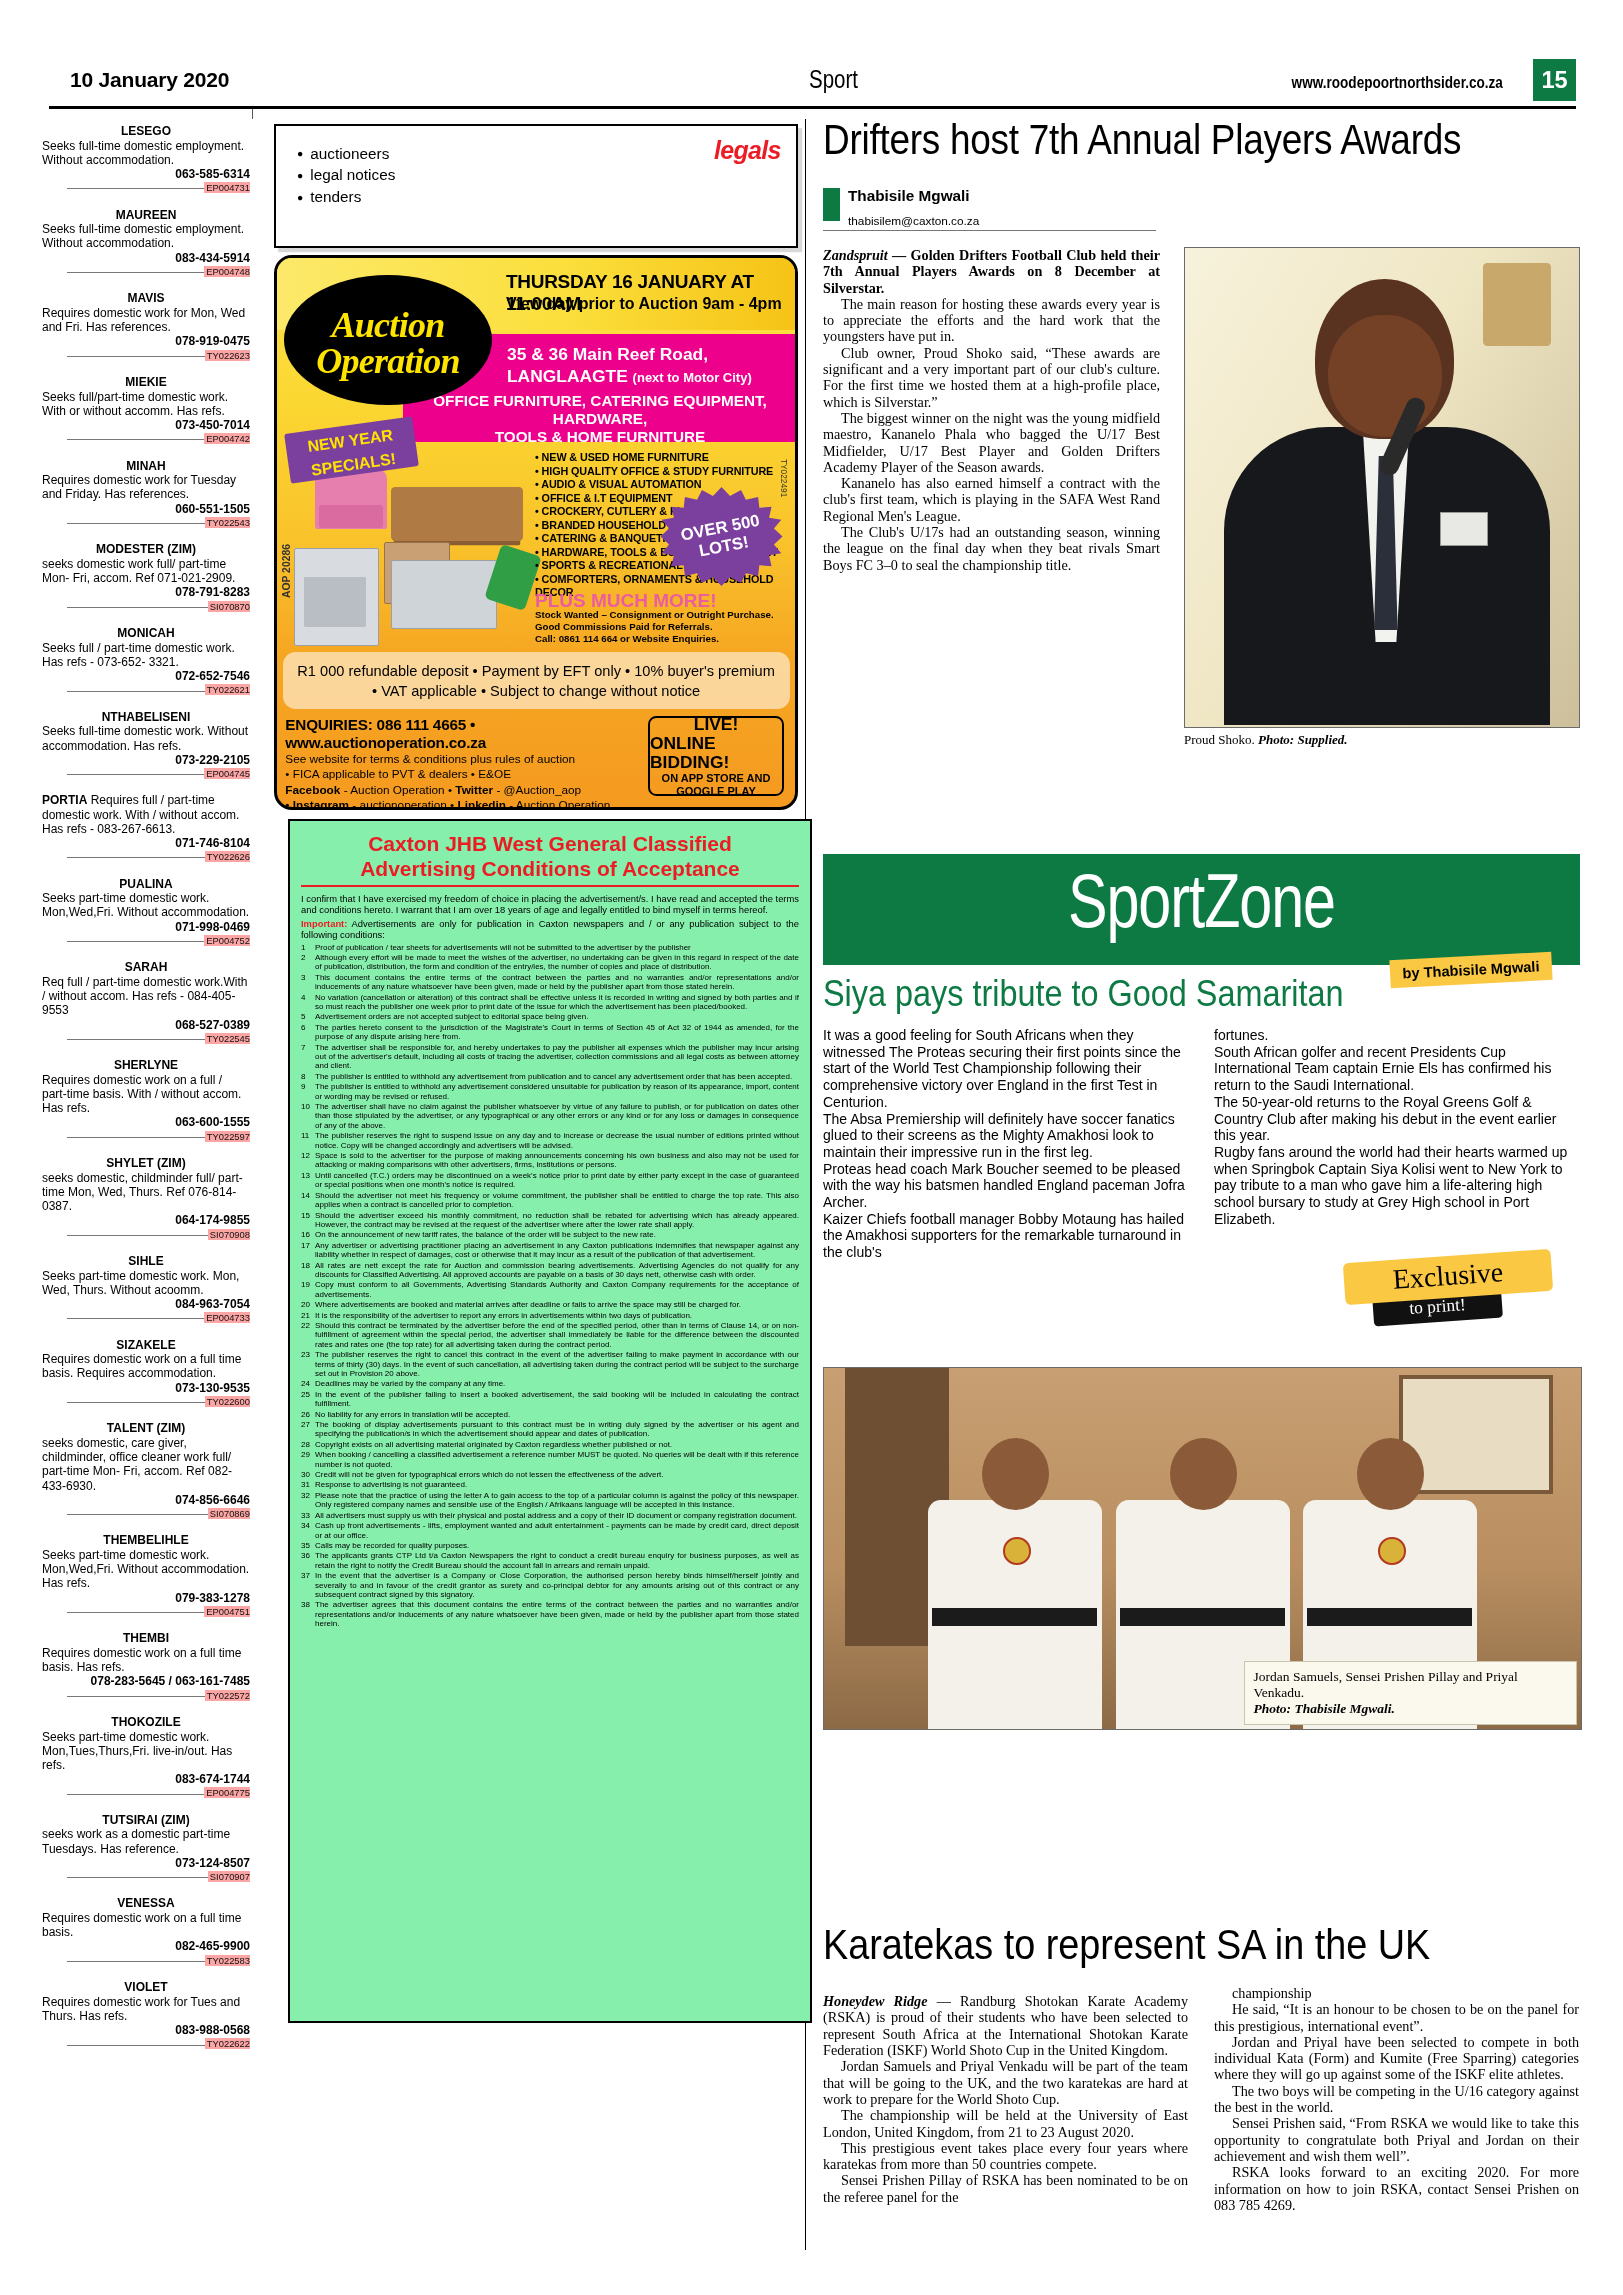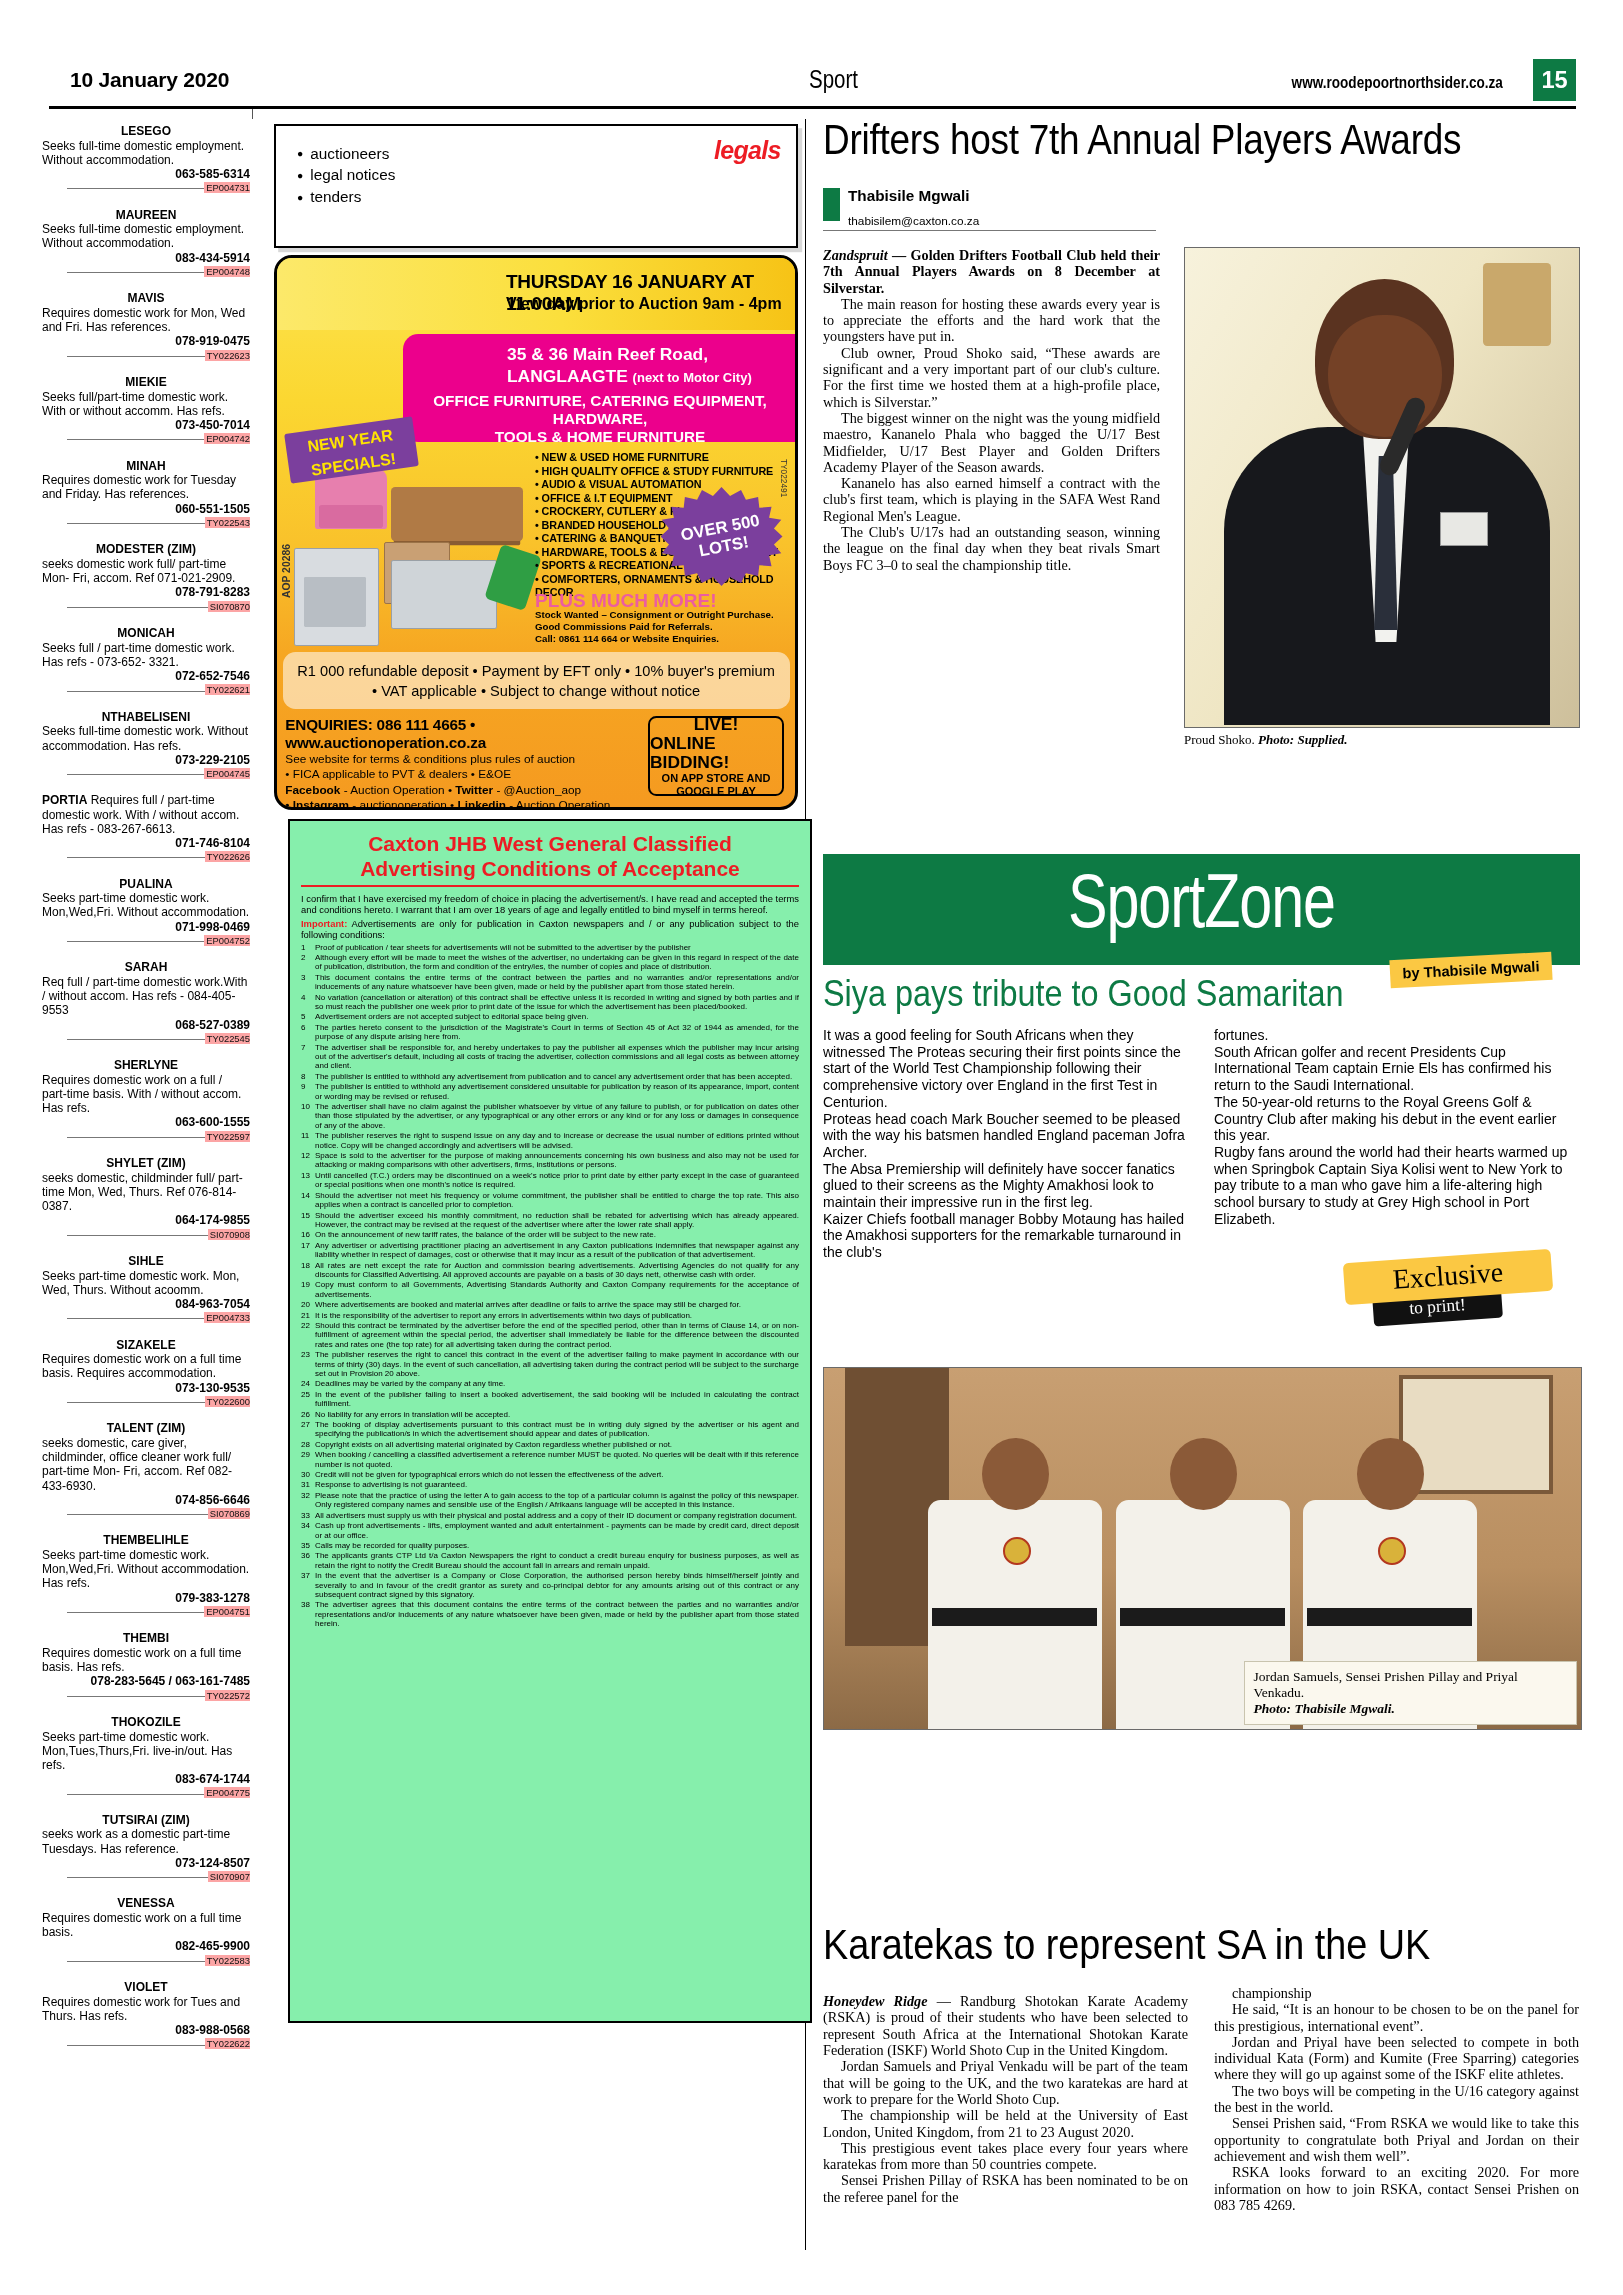--- a/index.html
+++ b/index.html
@@ -410,20 +410,24 @@
 
     <div class="auc-photos">
       <div class="ph-chair"></div>
       <div class="ph-table"></div>
       <div class="ph-cab"></div>
       <div class="ph-stove"></div>
       <div class="ph-fryer"></div>
       <div class="ph-drill"></div>
     </div>
 
+    <div class="auc-oval">
+      <span class="w1">Auction</span>
+      <span class="w2">Operation</span>
+    </div>
 
     <div class="auc-date">THURSDAY 16 JANUARY AT 11:00AM</div>
     <div class="auc-view">View day prior to Auction 9am - 4pm</div>
 
     <div class="auc-pink">
       <div class="auc-addr1">35 &amp; 36 Main Reef Road,</div>
       <div class="auc-addr2"><span>LANGLAAGTE</span> <small>(next to Motor City)</small></div>
       <div class="auc-cats">
         <div>OFFICE FURNITURE, CATERING EQUIPMENT, HARDWARE,</div>
         <div>TOOLS &amp; HOME FURNITURE</div>
@@ -681,22 +685,22 @@
 
     <div class="sz">
       <div class="sz-logo"><span>Sport</span><span>Zone</span></div>
       <div class="sz-by">by Thabisile Mgwali</div>
     </div>
     <div class="sz-head">Siya pays tribute to Good Samaritan</div>
 
     <div class="sz-cols">
       <div class="sz-c" id="sz-left">
           <p>It was a good feeling for South Africans when they witnessed The Proteas securing their first points since the start of the World Test Championship following their comprehensive victory over England in the first Test in Centurion.</p>
+          <p>The Absa Premiership will definitely have soccer fanatics glued to their screens as the Mighty Amakhosi look to maintain their impressive run in the first leg.</p>
           <p>Proteas head coach Mark Boucher seemed to be pleased with the way his batsmen handled England paceman Jofra Archer.</p>
-          <p>The Absa Premiership will definitely have soccer fanatics glued to their screens as the Mighty Amakhosi look to maintain their impressive run in the first leg.</p>
           <p>Kaizer Chiefs football manager Bobby Motaung has hailed the Amakhosi supporters for the remarkable turnaround in the club's</p>
         </div>
       <div class="sz-c" id="sz-right">
           <p>fortunes.</p>
           <p>South African golfer and recent Presidents Cup International Team captain Ernie Els has confirmed his return to the Saudi International.</p>
           <p>The 50-year-old returns to the Royal Greens Golf &amp; Country Club after making his debut in the event earlier this year.</p>
           <p>Rugby fans around the world had their hearts warmed up when Springbok Captain Siya Kolisi went to New York to pay tribute to a man who gave him a life-altering high school bursary to study at Grey High school in Port Elizabeth.</p>
         </div>
     </div>
 

